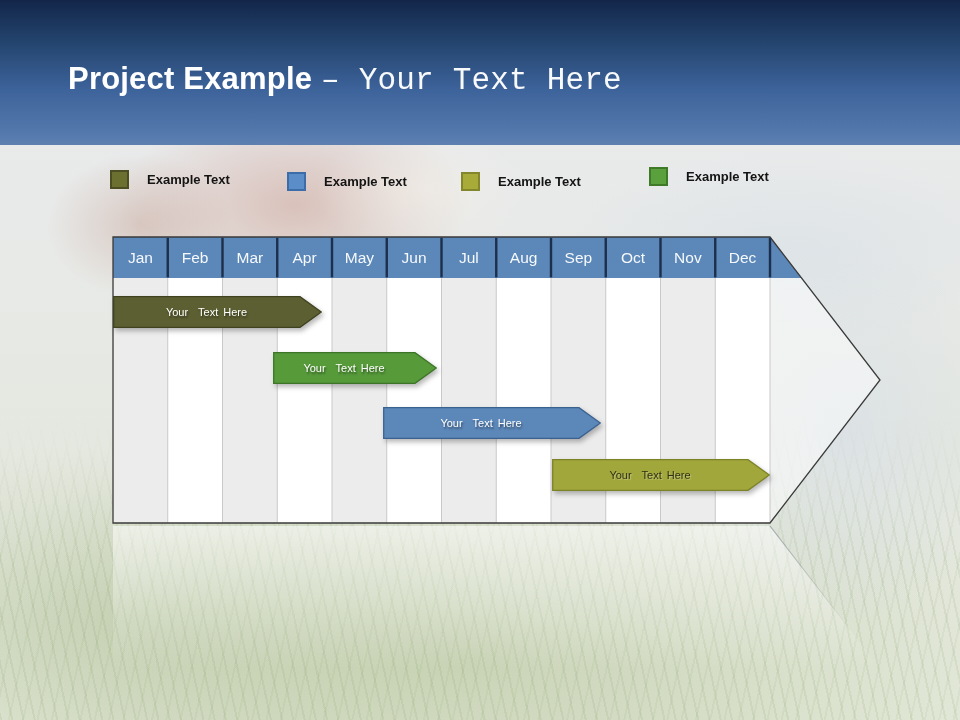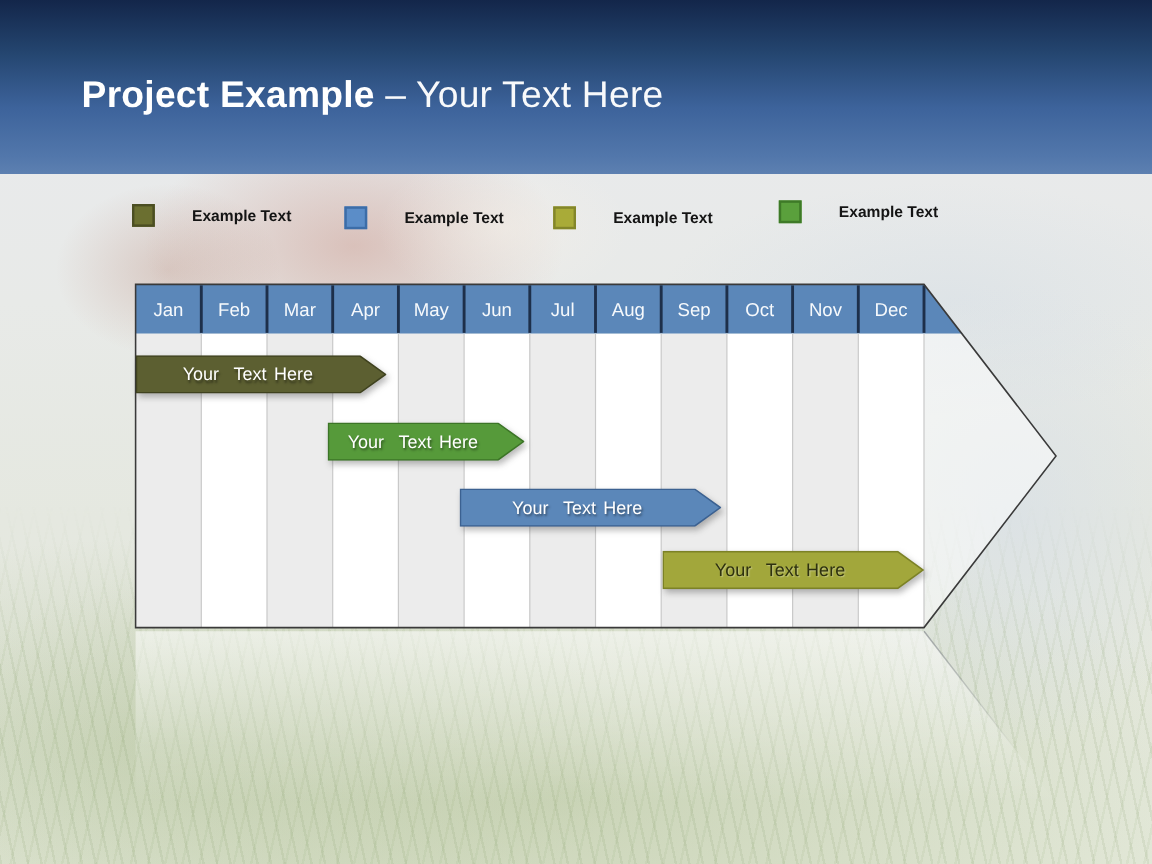--- a/index.html
+++ b/index.html
@@ -27,45 +27,45 @@
   
   .title-band {
     position:absolute; left:0; top:0; width:960px; height:145px;
     background:linear-gradient(180deg,#13264a 0%,#24456f 30%,#3d639b 62%,#5277ab 90%,#5d80b1 100%);
   }
   .slide-title {
     position:absolute; left:68px; top:60px; color:#ffffff;
     font-size:31px; line-height:1.2; letter-spacing:0.2px; white-space:pre;
   }
   .slide-title .t-bold { font-weight:700; }
-  .slide-title .t-reg  { font-weight:400; opacity:0.97; }
+  .slide-title .t-reg  { font-weight:400; opacity:0.97;font-family:Liberation Mono, monospace; }
   
   .legend-item { position:absolute; display:flex; align-items:center; }
   .legend-swatch { width:19px; height:19px; box-sizing:border-box; flex:0 0 auto; }
-  .legend-label { margin-left:31px; font-size:13px; font-weight:700; color:#141414; white-space:nowrap; }
+  .legend-label { margin-left:18px; font-size:13px; font-weight:700; color:#141414; white-space:nowrap; }
   .legend-item.li1 { left:110px; top:170px; }
   .legend-item.li2 { left:287px; top:172px; }
   .legend-item.li3 { left:461px; top:172px; }
   .legend-item.li4 { left:649px; top:167px; }
   .li1 .legend-swatch { border:2px solid #4b4e22; }
   .li2 .legend-swatch { border:2px solid #3c6da8; }
   .li3 .legend-swatch { border:2px solid #83862a; }
   .li4 .legend-swatch { border:2px solid #3e7a27; }
   
   .timeline-svg { position:absolute; left:0; top:0; }
   .month-label {
     font-family:"Liberation Sans", sans-serif; font-size:15.5px; fill:#f6f9fc;
   }
   
   .bar { position:absolute; height:32px; }
   .bar svg { position:absolute; left:0; top:0; filter:drop-shadow(2px 3px 2.5px rgba(50,50,50,0.35)); }
   .bar-label {
     position:absolute; left:0; top:0; bottom:0; right:22px;
     display:flex; align-items:center; justify-content:center;
-    font-size:15px; color:#ffffff; white-space:pre; word-spacing:2px;
+    font-size:11px; color:#ffffff; white-space:pre; word-spacing:2px;
     text-shadow:1px 2px 2px rgba(0,0,0,0.45);
   }
   .bar.b4 .bar-label { color:#2e3110; text-shadow:1px 1px 1px rgba(255,255,255,0.35); }
 </style>
 </head>
 <body>
 
 <div class="slide">
 
   <div class="grass-hint"></div>

